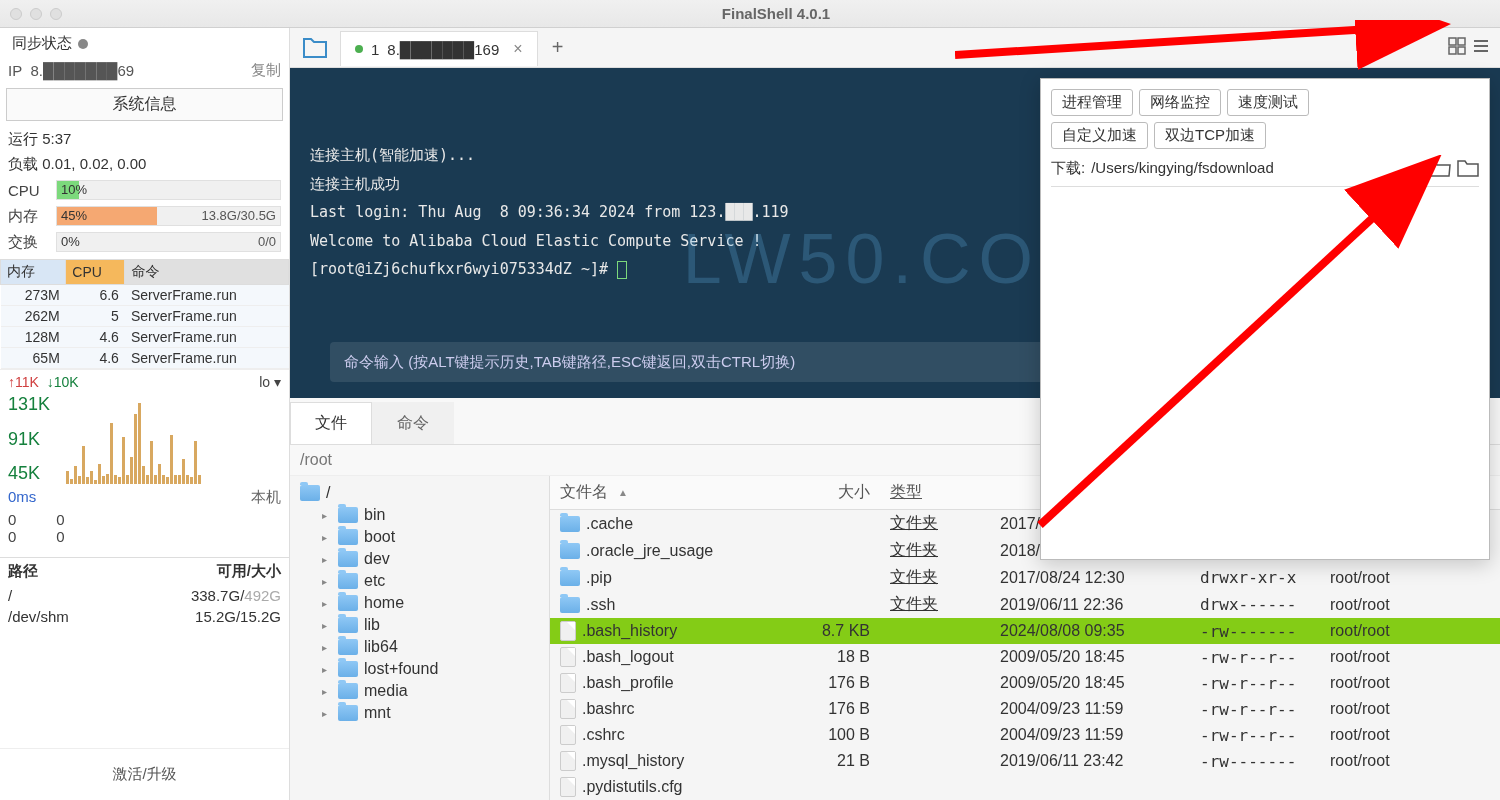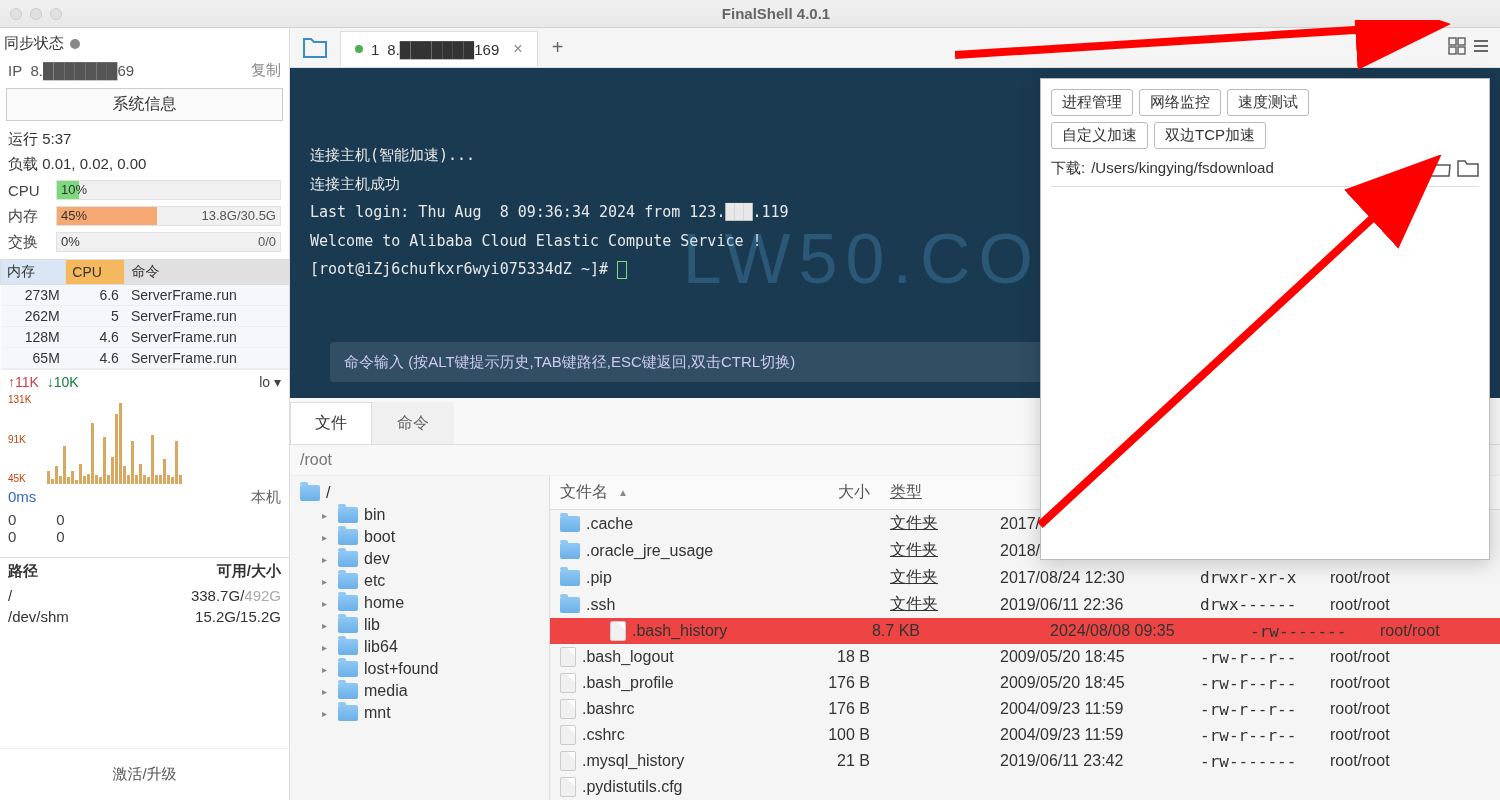--- a/index.html
+++ b/index.html
@@ -9,21 +9,21 @@
   .titlebar { height: 28px; background: linear-gradient(#f0f0f0, #e8e8e8); display: flex; align-items: center; padding: 0 10px; border-bottom: 1px solid #d0d0d0; }
   .traffic-lights { display: flex; gap: 8px; }
   .t-light { width: 12px; height: 12px; border-radius: 50%; background: #e0e0e0; border: 1px solid #ccc; }
   .title { flex: 1; text-align: center; color: #666; font-size: 15px; font-weight: 600; }
   
   
   .main { display: flex; height: calc(100% - 28px); }
   
   
   .left { width: 290px; background: #fff; border-right: 1px solid #ddd; display: flex; flex-direction: column; font-size: 15px; }
-  .sync-row { padding: 6px 4px; display: flex; align-items: center; gap: 6px; }
+  .sync-row { padding: 6px 12px; display: flex; align-items: center; gap: 6px; }
   .sync-dot { width: 10px; height: 10px; border-radius: 50%; background: #888; }
   .ip-row { padding: 2px 8px 6px 8px; display: flex; align-items: center; justify-content: space-between; color: #555; }
   .sysinfo-btn { margin: 2px 6px 6px 6px; text-align: center; padding: 5px; border: 1px solid #ccc; background: #fafafa; font-size: 16px; }
   .stat-row { padding: 3px 8px; display: flex; align-items: center; gap: 6px; }
   .stat-label { width: 42px; color: #444; }
   .bar { flex: 1; height: 20px; background: #f0f0f0; border: 1px solid #e0e0e0; position: relative; }
   .bar-fill { position: absolute; left: 0; top: 0; bottom: 0; }
   .bar-fill.green { background: #7cd97c; }
   .bar-fill.orange { background: #f5a872; }
   .bar-text { position: absolute; left: 4px; top: 1px; font-size: 13px; }
@@ -35,21 +35,21 @@
   .proc-table th.cpu { background: #f5b85c; }
   .proc-table td { padding: 2px 6px; border-bottom: 1px solid #eee; background: #f4f8fc; }
   .proc-table td.r { text-align: right; }
   
   .net-section { padding: 4px 8px; font-size: 14px; border-top: 1px solid #eee; display: flex; gap: 12px; align-items: flex-start; }
   .net-up { color: #d04040; }
   .net-dn { color: #15803d; }
   .iface-sel { color: #444; }
   .chart-area { height: 90px; padding: 0 8px; display: flex; align-items: flex-end; gap: 1px; }
   .chart-bar { width: 3px; background: #d8a860; }
-  .chart-labels { padding: 0 8px; font-size: 10px; color: #c2410c; }
+  .chart-labels { padding: 0 8px; font-size: 18px; color: #15803d; }
   
   .latency { padding: 4px 8px; font-size: 15px; color: #3366cc; display: flex; justify-content: space-between; }
   .latency-right { color: #666; }
   .latency-nums { padding: 0 8px 6px 8px; font-size: 15px; color: #444; }
   
   .disk-table { border-collapse: collapse; width: 100%; font-size: 15px; border-top: 1px solid #ddd; margin-top: 6px; }
   .disk-table th { padding: 4px 8px; font-weight: bold; text-align: left; }
   .disk-table td { padding: 2px 8px; }
   .disk-table td.r, .disk-table th.r { text-align: right; }
   .gray-g { color: #aaa; }
@@ -87,21 +87,21 @@
   .tree { width: 260px; border-right: 1px solid #ddd; padding: 6px 4px; font-size: 16px; overflow-y: auto; }
   .tree-item { display: flex; align-items: center; gap: 6px; padding: 2px 6px; }
   .tree-item.child { padding-left: 28px; }
   .folder-ic { width: 20px; height: 16px; background: linear-gradient(#8fc8f5, #6bb0e8); border-radius: 2px; position: relative; }
   .folder-ic::before { content: ''; position: absolute; top: -3px; left: 0; width: 8px; height: 3px; background: #8fc8f5; border-radius: 2px 2px 0 0; }
   .tri { color: #888; font-size: 10px; width: 10px; }
   
   .file-list { flex: 1; font-size: 16px; overflow-y: auto; }
   .fl-header { display: flex; padding: 6px 0; border-bottom: 1px solid #ddd; color: #555; background: #fafafa; }
   .fl-row { display: flex; padding: 3px 0; align-items: center; }
-  .fl-row.sel { background: #ef4444; justify-content: flex-end; }
+  .fl-row.sel { background: #84cc16; }
   .col-name { width: 230px; padding-left: 10px; display: flex; align-items: center; gap: 6px; }
   .col-size { width: 110px; text-align: right; padding-right: 20px; }
   .col-type { width: 110px; text-decoration: underline; }
   .col-date { width: 200px; }
   .col-perm { width: 130px; font-family: monospace; }
   .col-owner { width: 120px; }
   .file-ic { width: 16px; height: 20px; background: #f0f0f0; border: 1px solid #ccc; border-radius: 2px; position: relative; }
   .file-ic::after { content: ''; position: absolute; top: 0; right: 0; border-width: 4px; border-style: solid; border-color: #fff #fff transparent transparent; }
   .sort-arr { font-size: 10px; color: #888; margin-left: 4px; }
   

